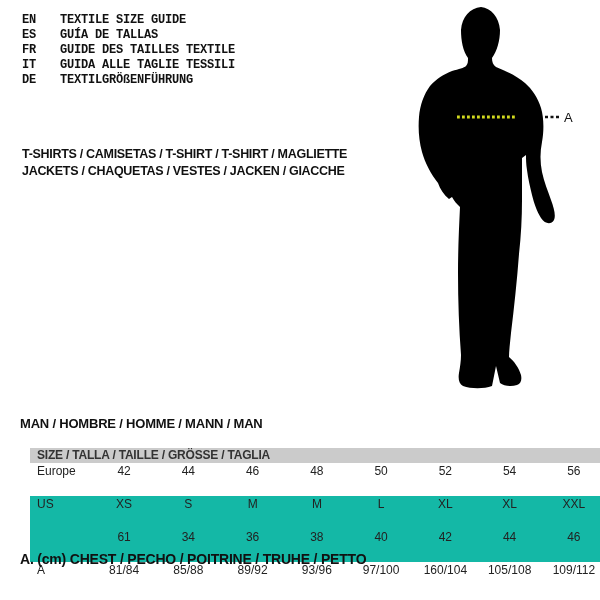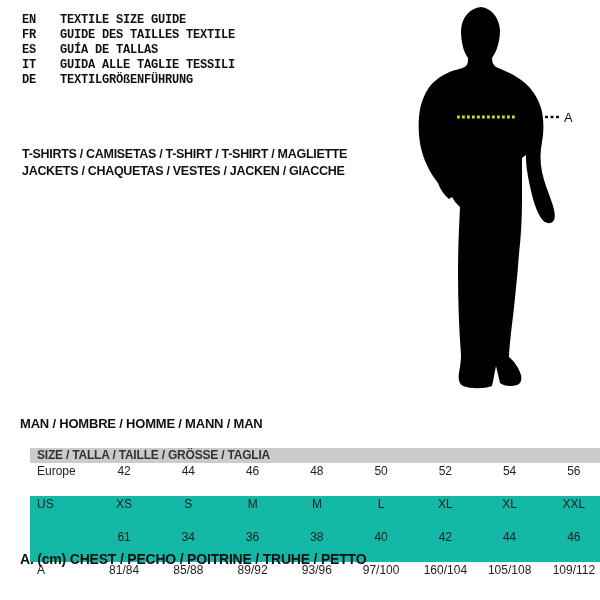--- a/index.html
+++ b/index.html
@@ -33,26 +33,26 @@
 <body>
 
 <div id="app">
 
   <div class="lang-list">
     <div class="lang-row">
       <span class="lang-code">EN</span>
       <span class="lang-label">TEXTILE SIZE GUIDE</span>
     </div>
     <div class="lang-row">
+      <span class="lang-code">ES</span>
+      <span class="lang-label">GUÍA DE TALLAS</span>
+    </div>
+    <div class="lang-row">
       <span class="lang-code">FR</span>
       <span class="lang-label">GUIDE DES TAILLES TEXTILE</span>
-    </div>
-    <div class="lang-row">
-      <span class="lang-code">ES</span>
-      <span class="lang-label">GUÍA DE TALLAS</span>
     </div>
     <div class="lang-row">
       <span class="lang-code">IT</span>
       <span class="lang-label">GUIDA ALLE TAGLIE TESSILI</span>
     </div>
     <div class="lang-row">
       <span class="lang-code">DE</span>
       <span class="lang-label">TEXTILGRÖßENFÜHRUNG</span>
     </div>
   </div>

